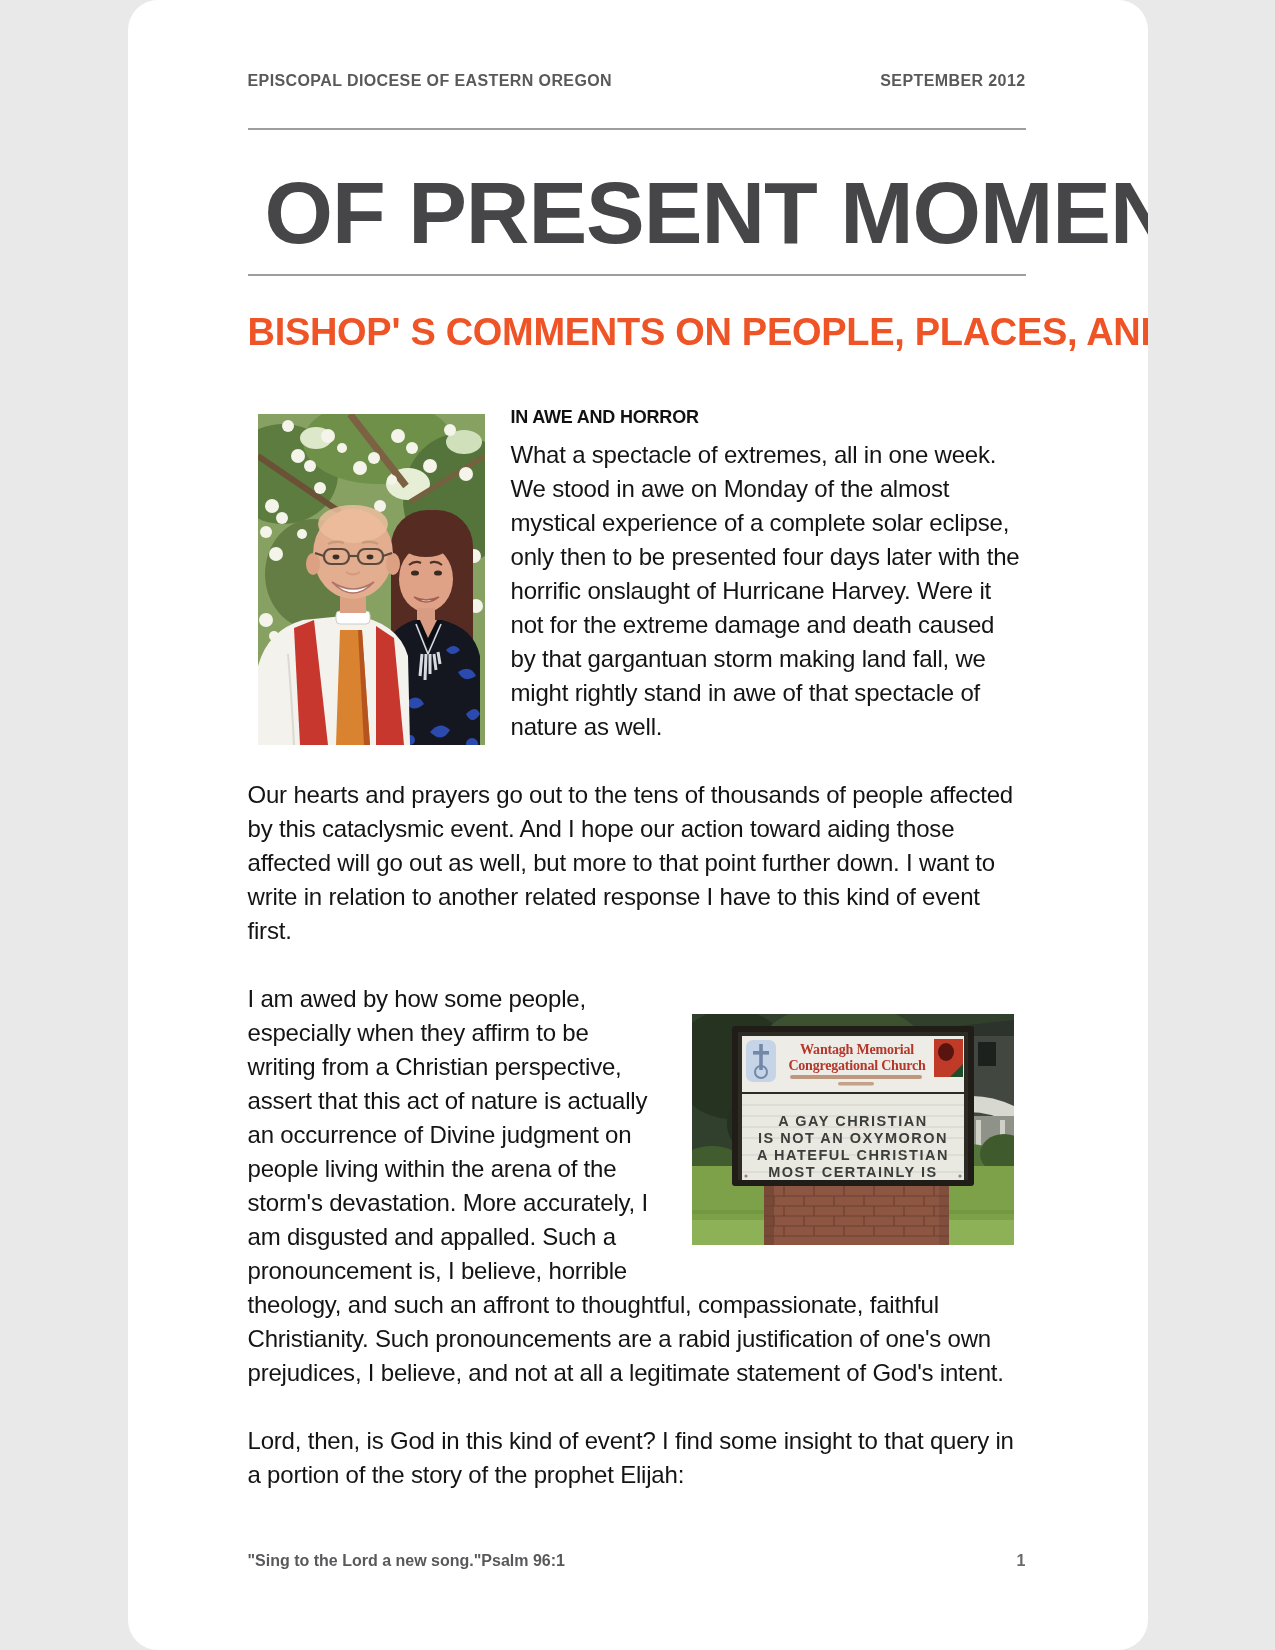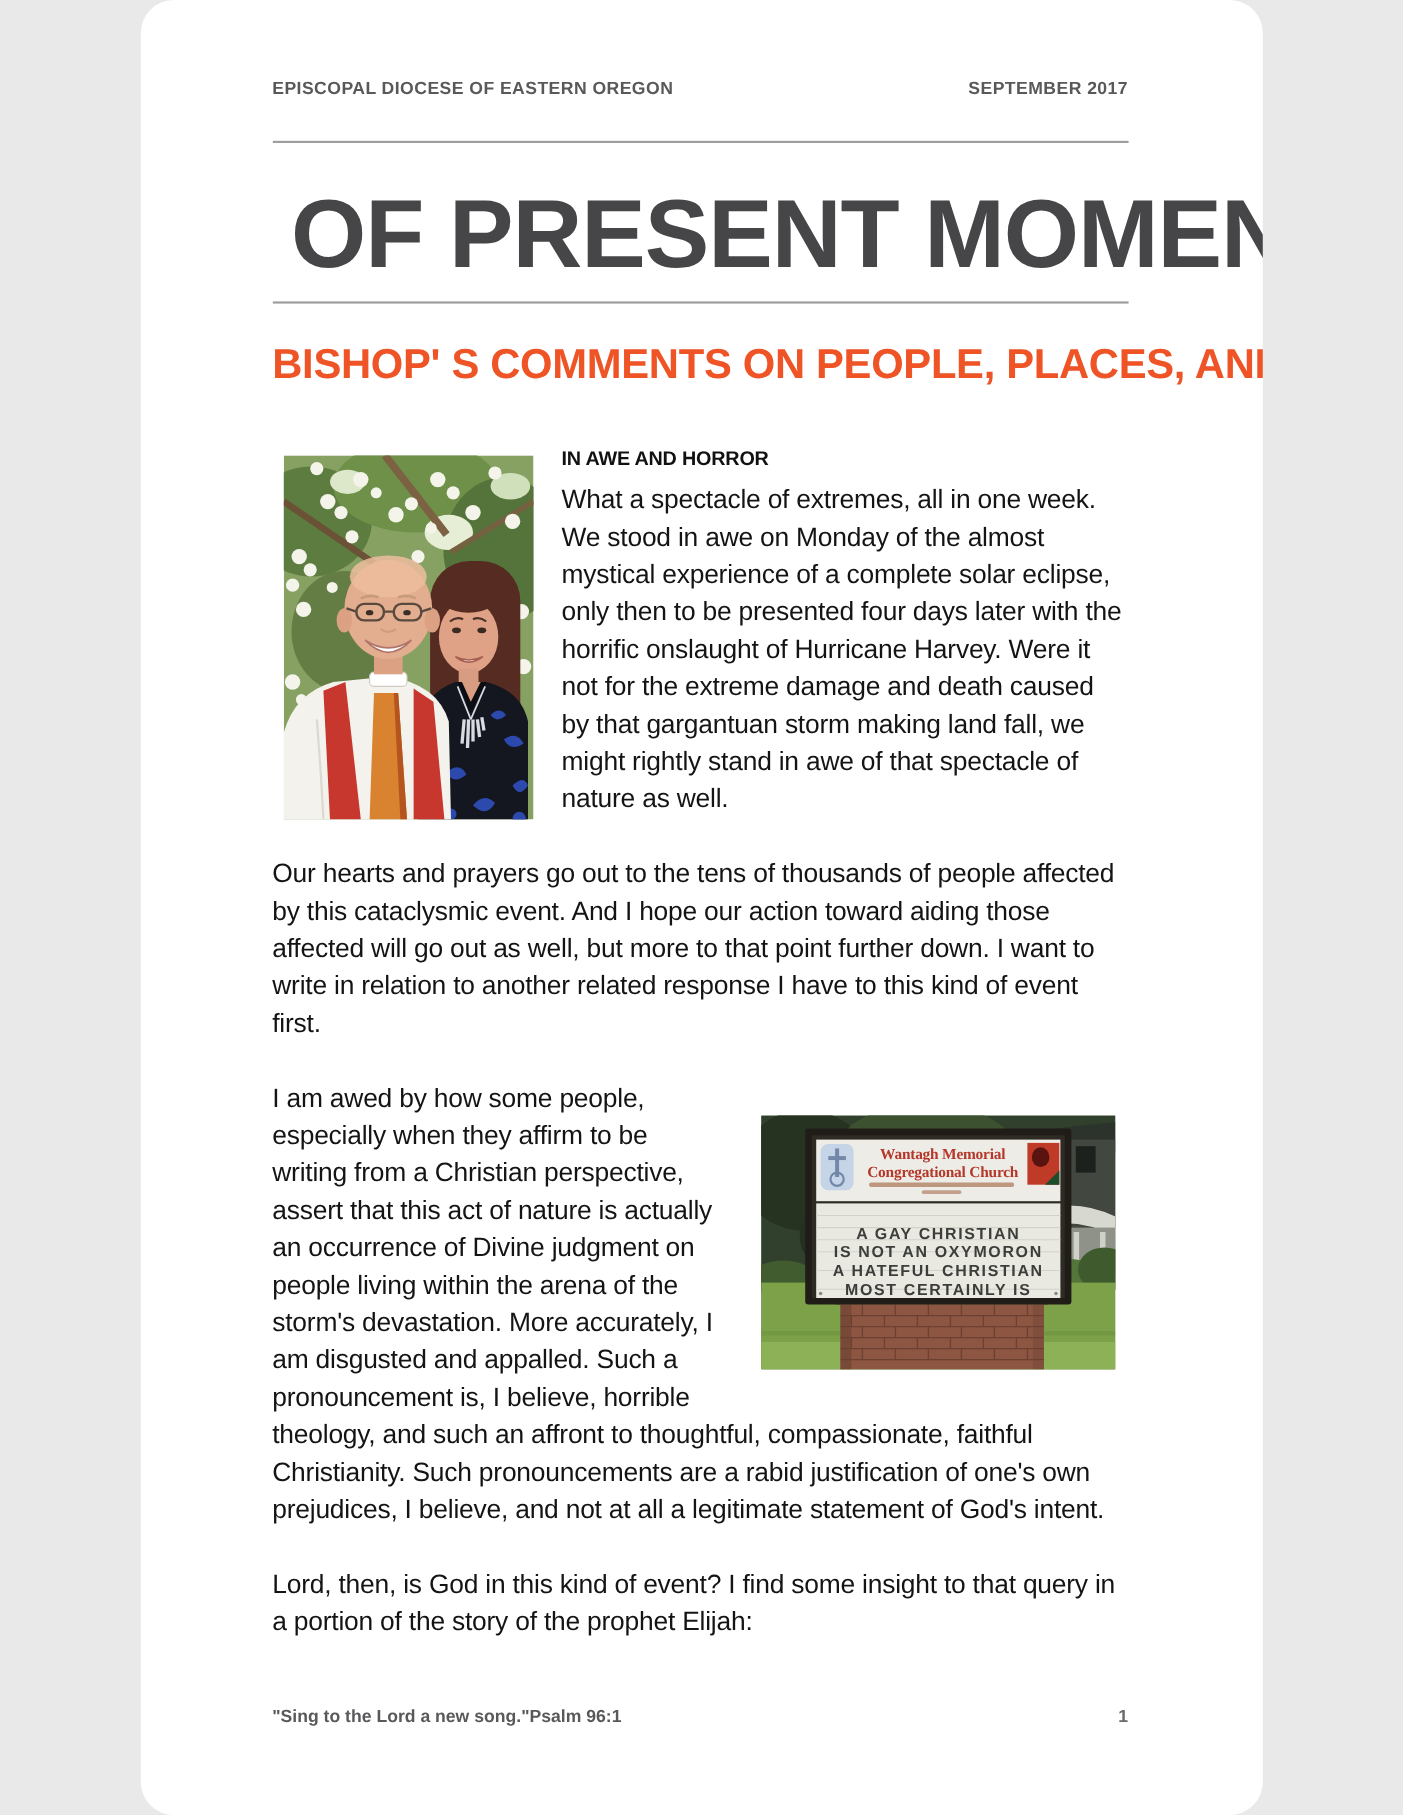--- a/index.html
+++ b/index.html
@@ -51,21 +51,21 @@
   svg{display:block;}
 </style>
 </head>
 <body>
 
 <div class="page">
   <div class="inner">
 
     <div class="top-header">
       <span>EPISCOPAL DIOCESE OF EASTERN OREGON</span>
-      <span>SEPTEMBER 2017</span>
+      <span>SEPTEMBER 2012</span>
     </div>
 
     <hr class="rule rule-1">
 
     <h1 class="masthead">OF PRESENT MOMENTS</h1>
 
     <hr class="rule rule-2">
 
     <h2 class="subtitle">BISHOP' S COMMENTS ON PEOPLE, PLACES, AND THINGS</h2>
 

